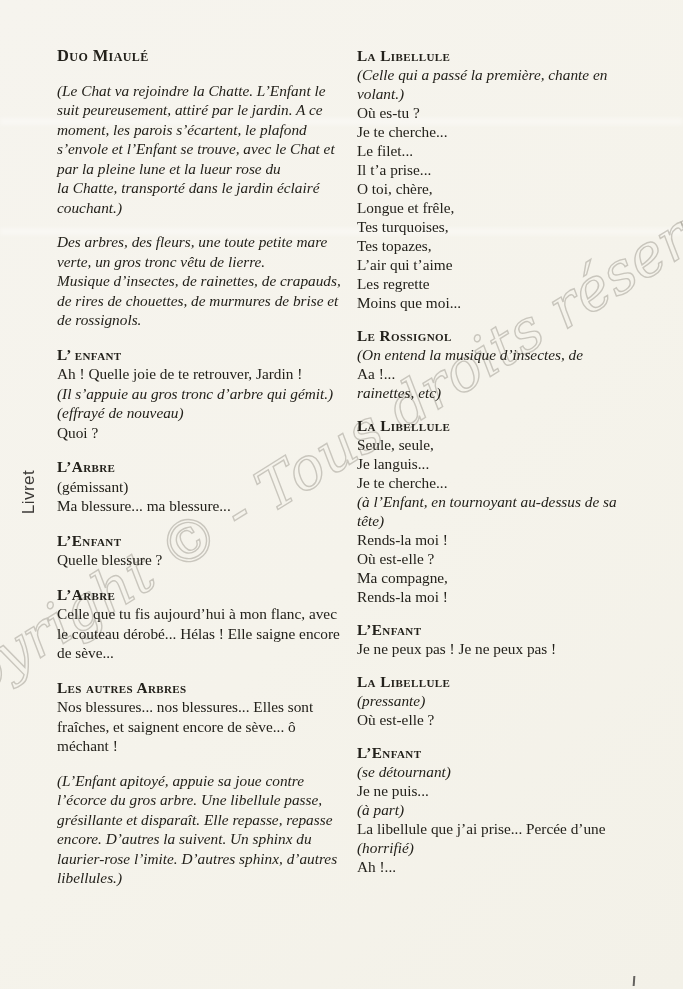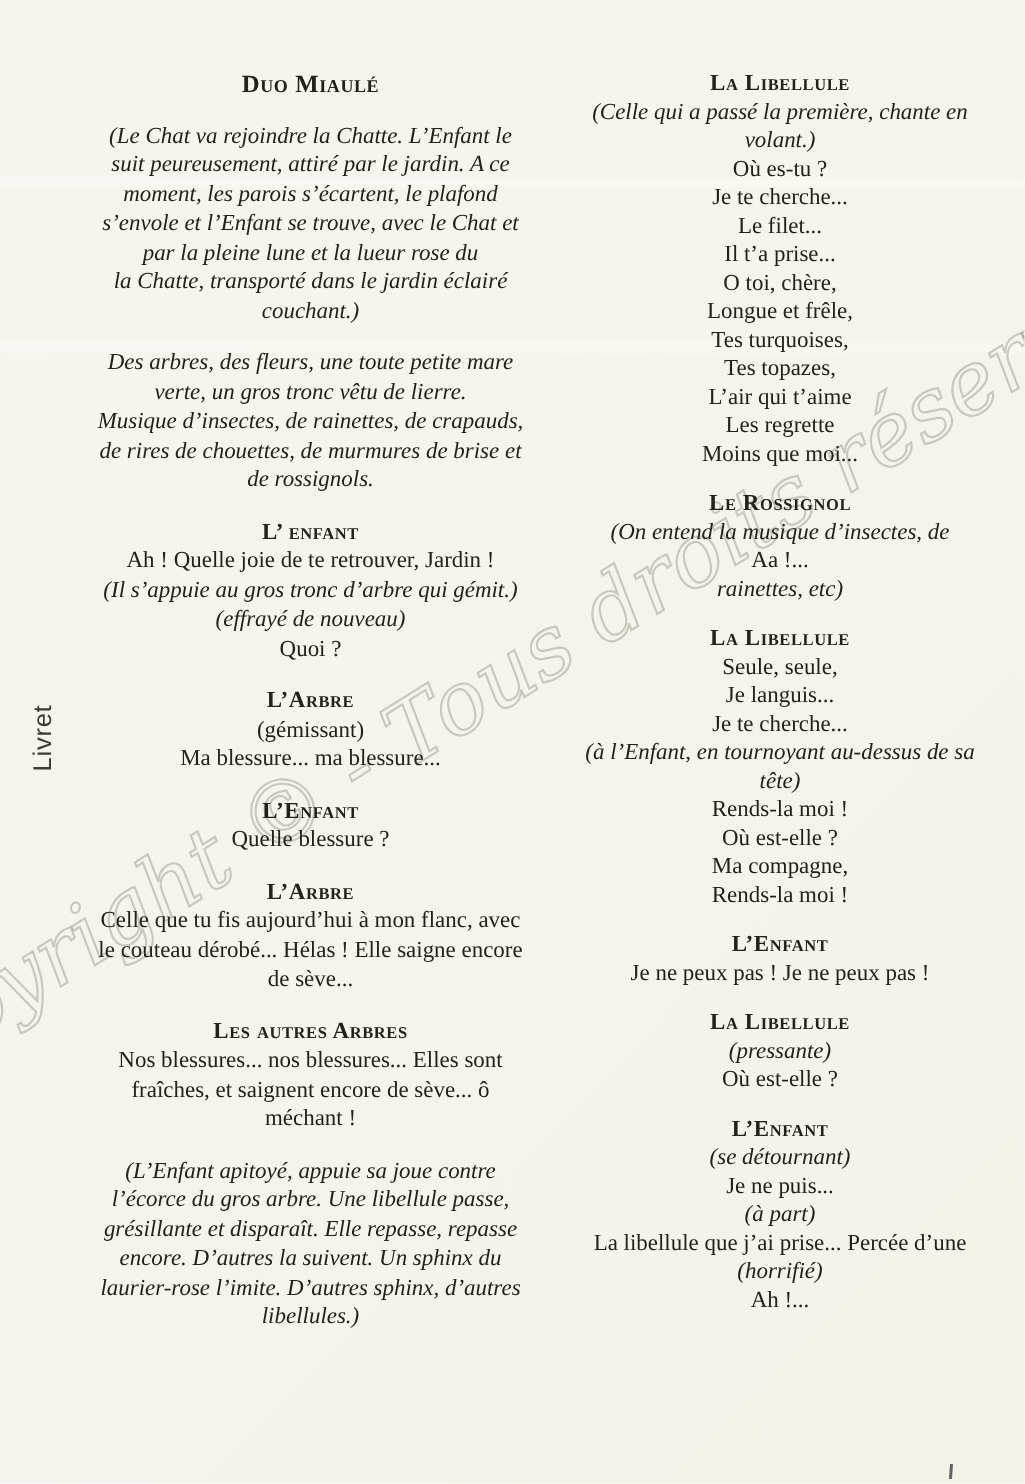--- a/index.html
+++ b/index.html
@@ -5,21 +5,21 @@
   html,body{margin:0;padding:0;}
   body{
     width:683px;height:989px;
     background:linear-gradient(135deg,#f6f4ee 0%,#f5f3eb 55%,#f3f1e8 100%);
     overflow:hidden;position:relative;
     font-family:"Liberation Serif",serif;
     color:#23211b;
   }
   .streak{position:absolute;left:0;width:100%;height:7px;background:rgba(255,255,255,0.38);filter:blur(2px);pointer-events:none;}
   .columns{position:absolute;top:46px;left:57px;display:flex;}
-  .col{display:block;text-align:center;}
+  .col{display:block;}
   .col-left{width:300px;}
   .col-right{width:326px;}
   .block{margin:0 0 0 0;}
   .col-left .block{margin-bottom:15px;}
   .col-right .block{margin-bottom:14px;}
   .line{font-size:15.3px;white-space:nowrap;}
   .col-left .line{line-height:19.5px;}
   .col-right .line{line-height:19px;}
   .it{font-style:italic;}
   .sc{font-variant:small-caps;letter-spacing:0.4px;font-weight:bold;}

